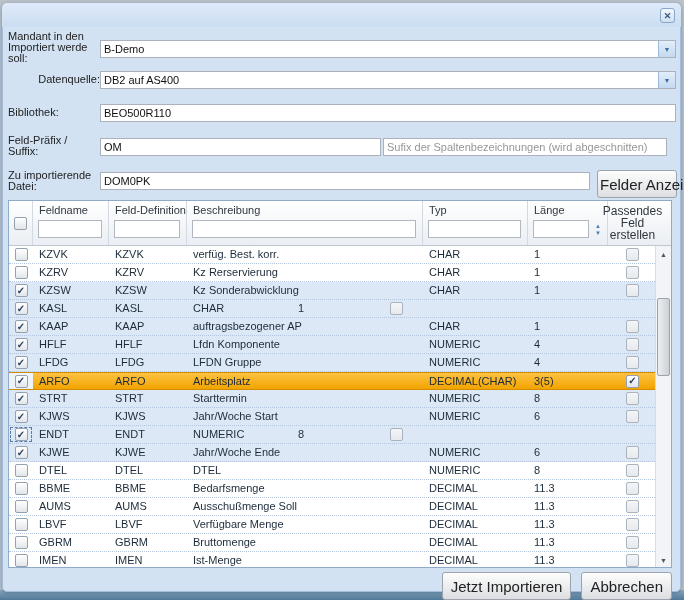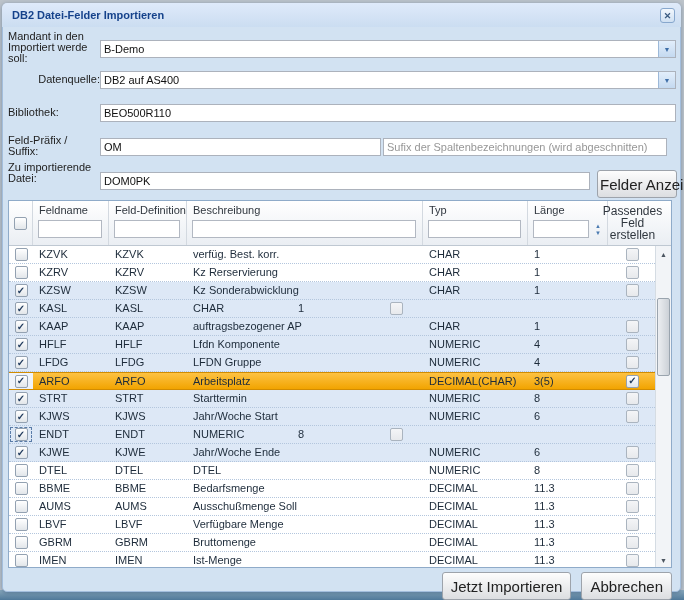--- a/index.html
+++ b/index.html
@@ -80,21 +80,20 @@
     display:flex; justify-content:flex-end; gap:10px;}
 </style>
 </head>
 <body>
 
 <div id="stage">
   <div id="bottom-band"></div>
 
   <div id="dialog"></div>
   <div id="title-bar"></div>
-  <div id="title-text">DB2 Datei-Felder Importieren</div>
   <div id="close-btn">✕</div>
 
   <div class="frm-label" style="top:31px;">Mandant in den Importiert werde soll:</div>
   <div class="combo" style="left:100px; top:40px; width:576px;">
     <input class="combo-input" value="B-Demo" style="">
     <div class="trigger">
         <span>▼</span>
       </div>
   </div>
 
@@ -106,21 +105,21 @@
       </div>
   </div>
 
   <div class="frm-label" style="top:107px;">Bibliothek:</div>
   <input class="txt" style="left: 100px; top: 104px; width: 576px;" value="BEO500R110">
 
   <div class="frm-label" style="top:135px;">Feld-Präfix / Suffix:</div>
   <input class="txt" style="left: 100px; top: 138px; width: 281px;" value="OM">
   <input class="txt" style="left: 383px; top: 138px; width: 284px;" placeholder="Sufix der Spaltenbezeichnungen (wird abgeschnitten)">
 
-  <div class="frm-label" style="top:162px;">Zu importierende Datei:</div>
+  <div class="frm-label" style="top:170px;">Zu importierende Datei:</div>
   <input class="txt" style="left: 100px; top: 172px; width: 490px;" value="DOM0PK">
   <button class="btn" id="felder-btn">Felder Anzeigen</button>
 
   <div id="grid">
     <div id="grid-header">
       <div class="hcol c-sel">
         <div class="selall-wrap">
             <span class="cb"></span>
           </div>
       </div>

